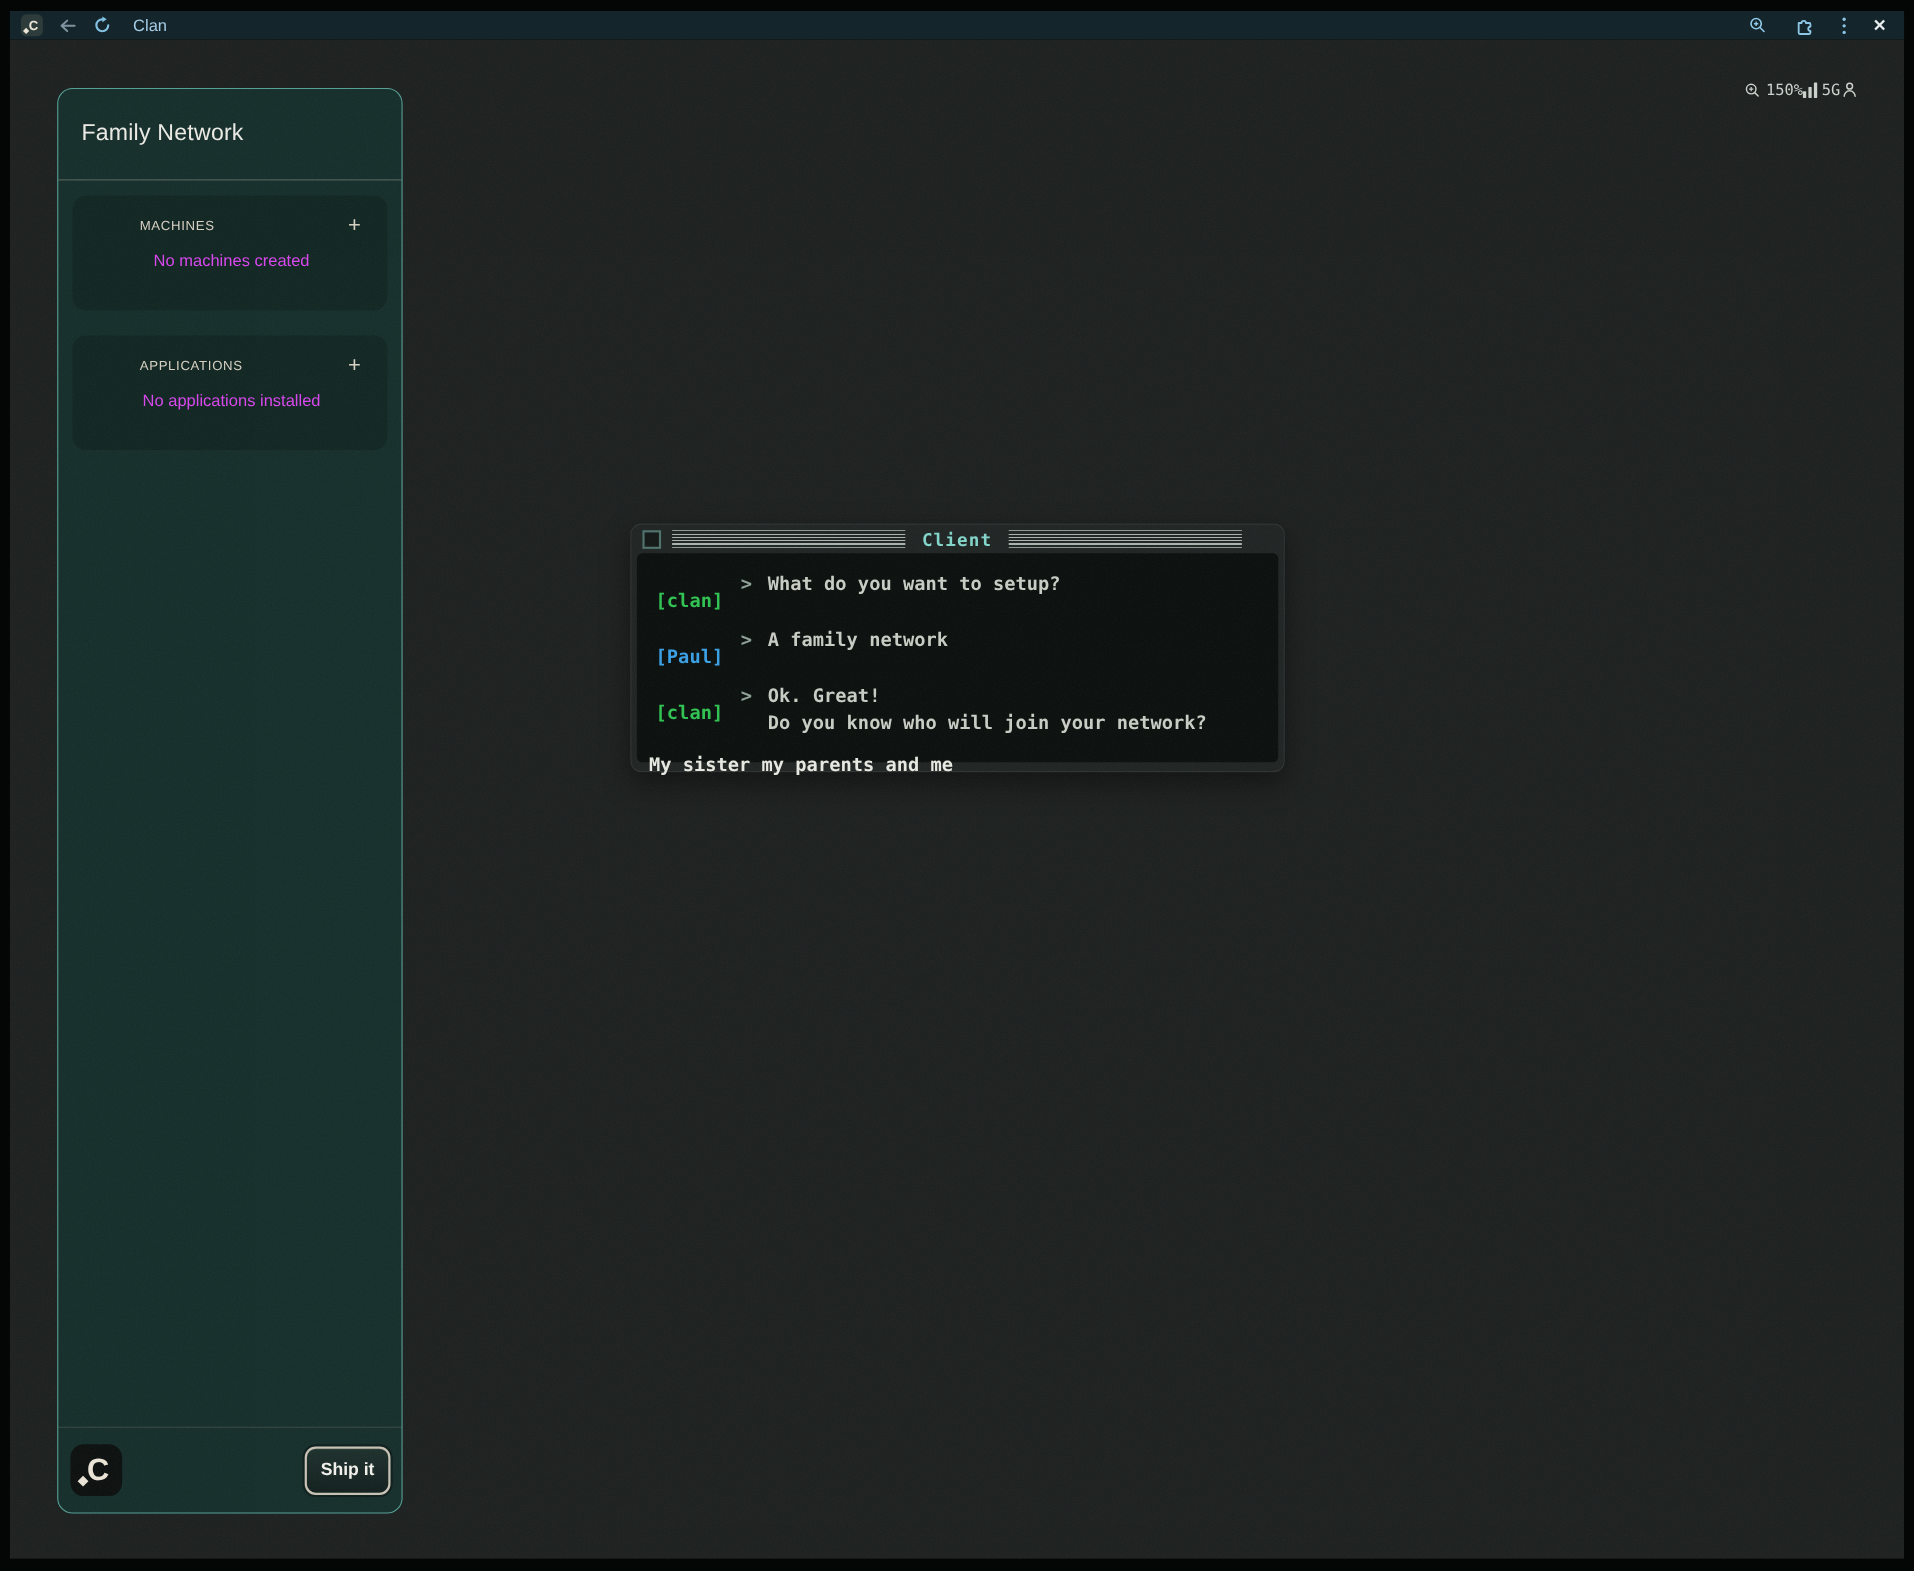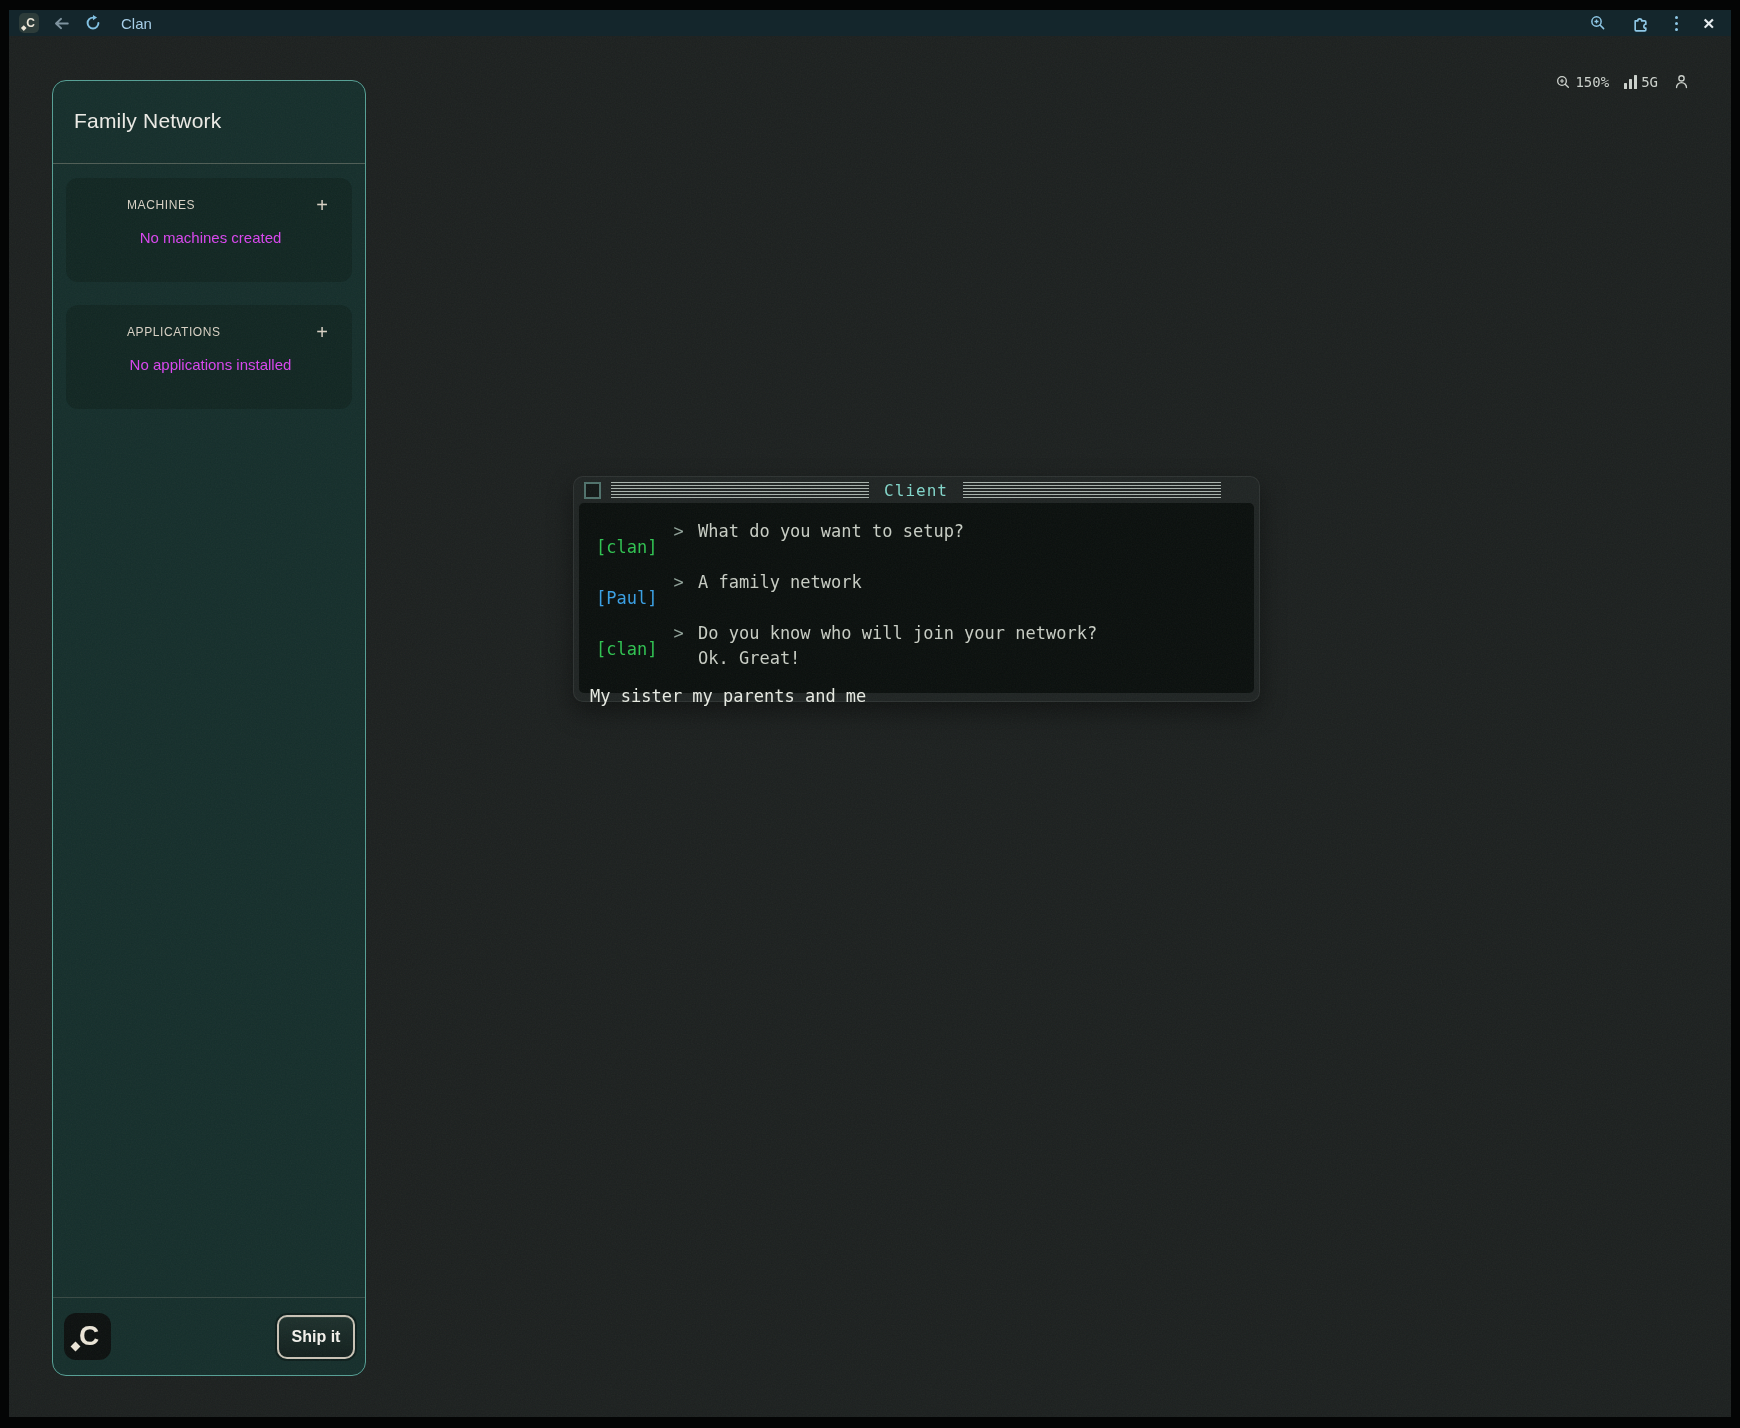--- a/index.html
+++ b/index.html
@@ -23,21 +23,21 @@
   .tb-spacer { flex:1; }
   .tb-right { display:flex; align-items:center; gap:24px; }
   .kebab { display:flex; flex-direction:column; gap:3px; }
   .kebab i { width:3px; height:3px; border-radius:50%; background:var(--topbar-blue,#8ec7e6); }
   .close-x { color:#e8edf0; font-size:15px; font-weight:bold; line-height:1; }
 
   
   .content { position:relative; height:1381px; background:var(--main-bg,#1c201f); overflow:hidden; }
 
   
-  .status { position:absolute; top:37px; right:41px; display:flex; align-items:center; gap:15px;
+  .status { position:absolute; top:37px; right:41px; display:flex; align-items:center; 
             color:var(--status-gray,#ccd1cc); font-family:"DejaVu Sans Mono", monospace; font-size:14px; }
   .st-item { display:flex; align-items:center; gap:4px; }
   .bars { display:flex; align-items:flex-end; gap:2px; height:14px; }
   .bars i { width:3px; background:var(--status-gray,#ccd1cc); border-radius:0.5px; }
   .bars i:nth-child(1){height:6px;} .bars i:nth-child(2){height:10px;} .bars i:nth-child(3){height:14px;}
 
   
   .sidebar { position:absolute; left:43px; top:44px; width:314px; height:1296px;
              background:var(--sidebar-bg,#152e2b); border:1px solid var(--sidebar-border,#55a095);
              border-radius:14px; }
@@ -59,23 +59,23 @@
   .logo-c { position:absolute; left:15px; top:7px; color:#ebe5d7; font-weight:bold; font-size:28px; }
   .logo-diamond { position:absolute; left:8px; bottom:10px; width:7px; height:7px;
                   background:#ebe5d7; transform:rotate(45deg); }
   .ship-btn { position:absolute; right:10px; top:17px; width:78px; height:44px; border-radius:10px;
               border:2px solid #c8c2b5; background:linear-gradient(180deg,#1d302c,#121f1d);
               color:#f3f1ec; font-size:16px; font-weight:bold; cursor:pointer;
               box-shadow:0 0 0 2px rgba(0,0,0,0.35), inset 0 1px 0 rgba(255,255,255,0.07);
               font-family:"Liberation Sans", sans-serif; }
 
   
-  .client-window { position:absolute; left:564px; top:440px; width:687px; height:226px;
+  .client-window { position:absolute; left:564px; top:440px; width:595px; height:226px;
                    background:var(--window-bg,#1f2423); border:1px solid rgba(255,255,255,0.07);
-                   border-radius:10px; box-shadow:0 10px 26px rgba(0,0,0,0.45); }
+                   border-radius:10px; box-shadow:0 10px 26px rgba(0,0,0,0.45);font-weight:bold; }
   .cw-header { height:26px; display:flex; align-items:center; padding:0 10px; cursor:default; }
   .cw-box { width:17px; height:17px; border:2px solid #4f716b; background:rgba(10,15,14,0.6);
             flex:0 0 auto; margin-right:10px; }
   .cw-stripes { flex:1; height:16px;
                 background:repeating-linear-gradient(to bottom, var(--stripe,#a9b3ad) 0 1px, transparent 1px 3px); }
   .cw-stripes.right { margin-right:28px; }
   .cw-title { margin:0 15px; color:var(--client-title,#82d6ca); font-family:"DejaVu Sans Mono", monospace;
               font-size:16px; letter-spacing:1px; }
   .terminal { margin:0 5px 5px 5px; height:190px; background:var(--terminal-bg,#0a0f0d);
               border-radius:5px; padding:16px 12px 0 17px;
@@ -220,22 +220,22 @@
           <span class="nick blue">[Paul]</span>
           <span class="prompt">&gt;</span>
           <span class="msg-text">
               <span class="line">A family network</span>
             </span>
         </div>
         <div class="msg">
           <span class="nick green">[clan]</span>
           <span class="prompt">&gt;</span>
           <span class="msg-text">
+            <span class="line">Ok. Great!</span>
             <span class="line">Do you know who will join your network?</span>
-            <span class="line">Ok. Great!</span>
           </span>
         </div>
         <div class="input-line">My sister my parents and me</div>
       </div>
     </section>
 
     <svg class="noise" xmlns="http://www.w3.org/2000/svg">
       <filter id="grainF">
           <feTurbulence type="fractalNoise" baseFrequency="0.8" numOctaves="3" stitchTiles="stitch"></feTurbulence>
         </filter>

